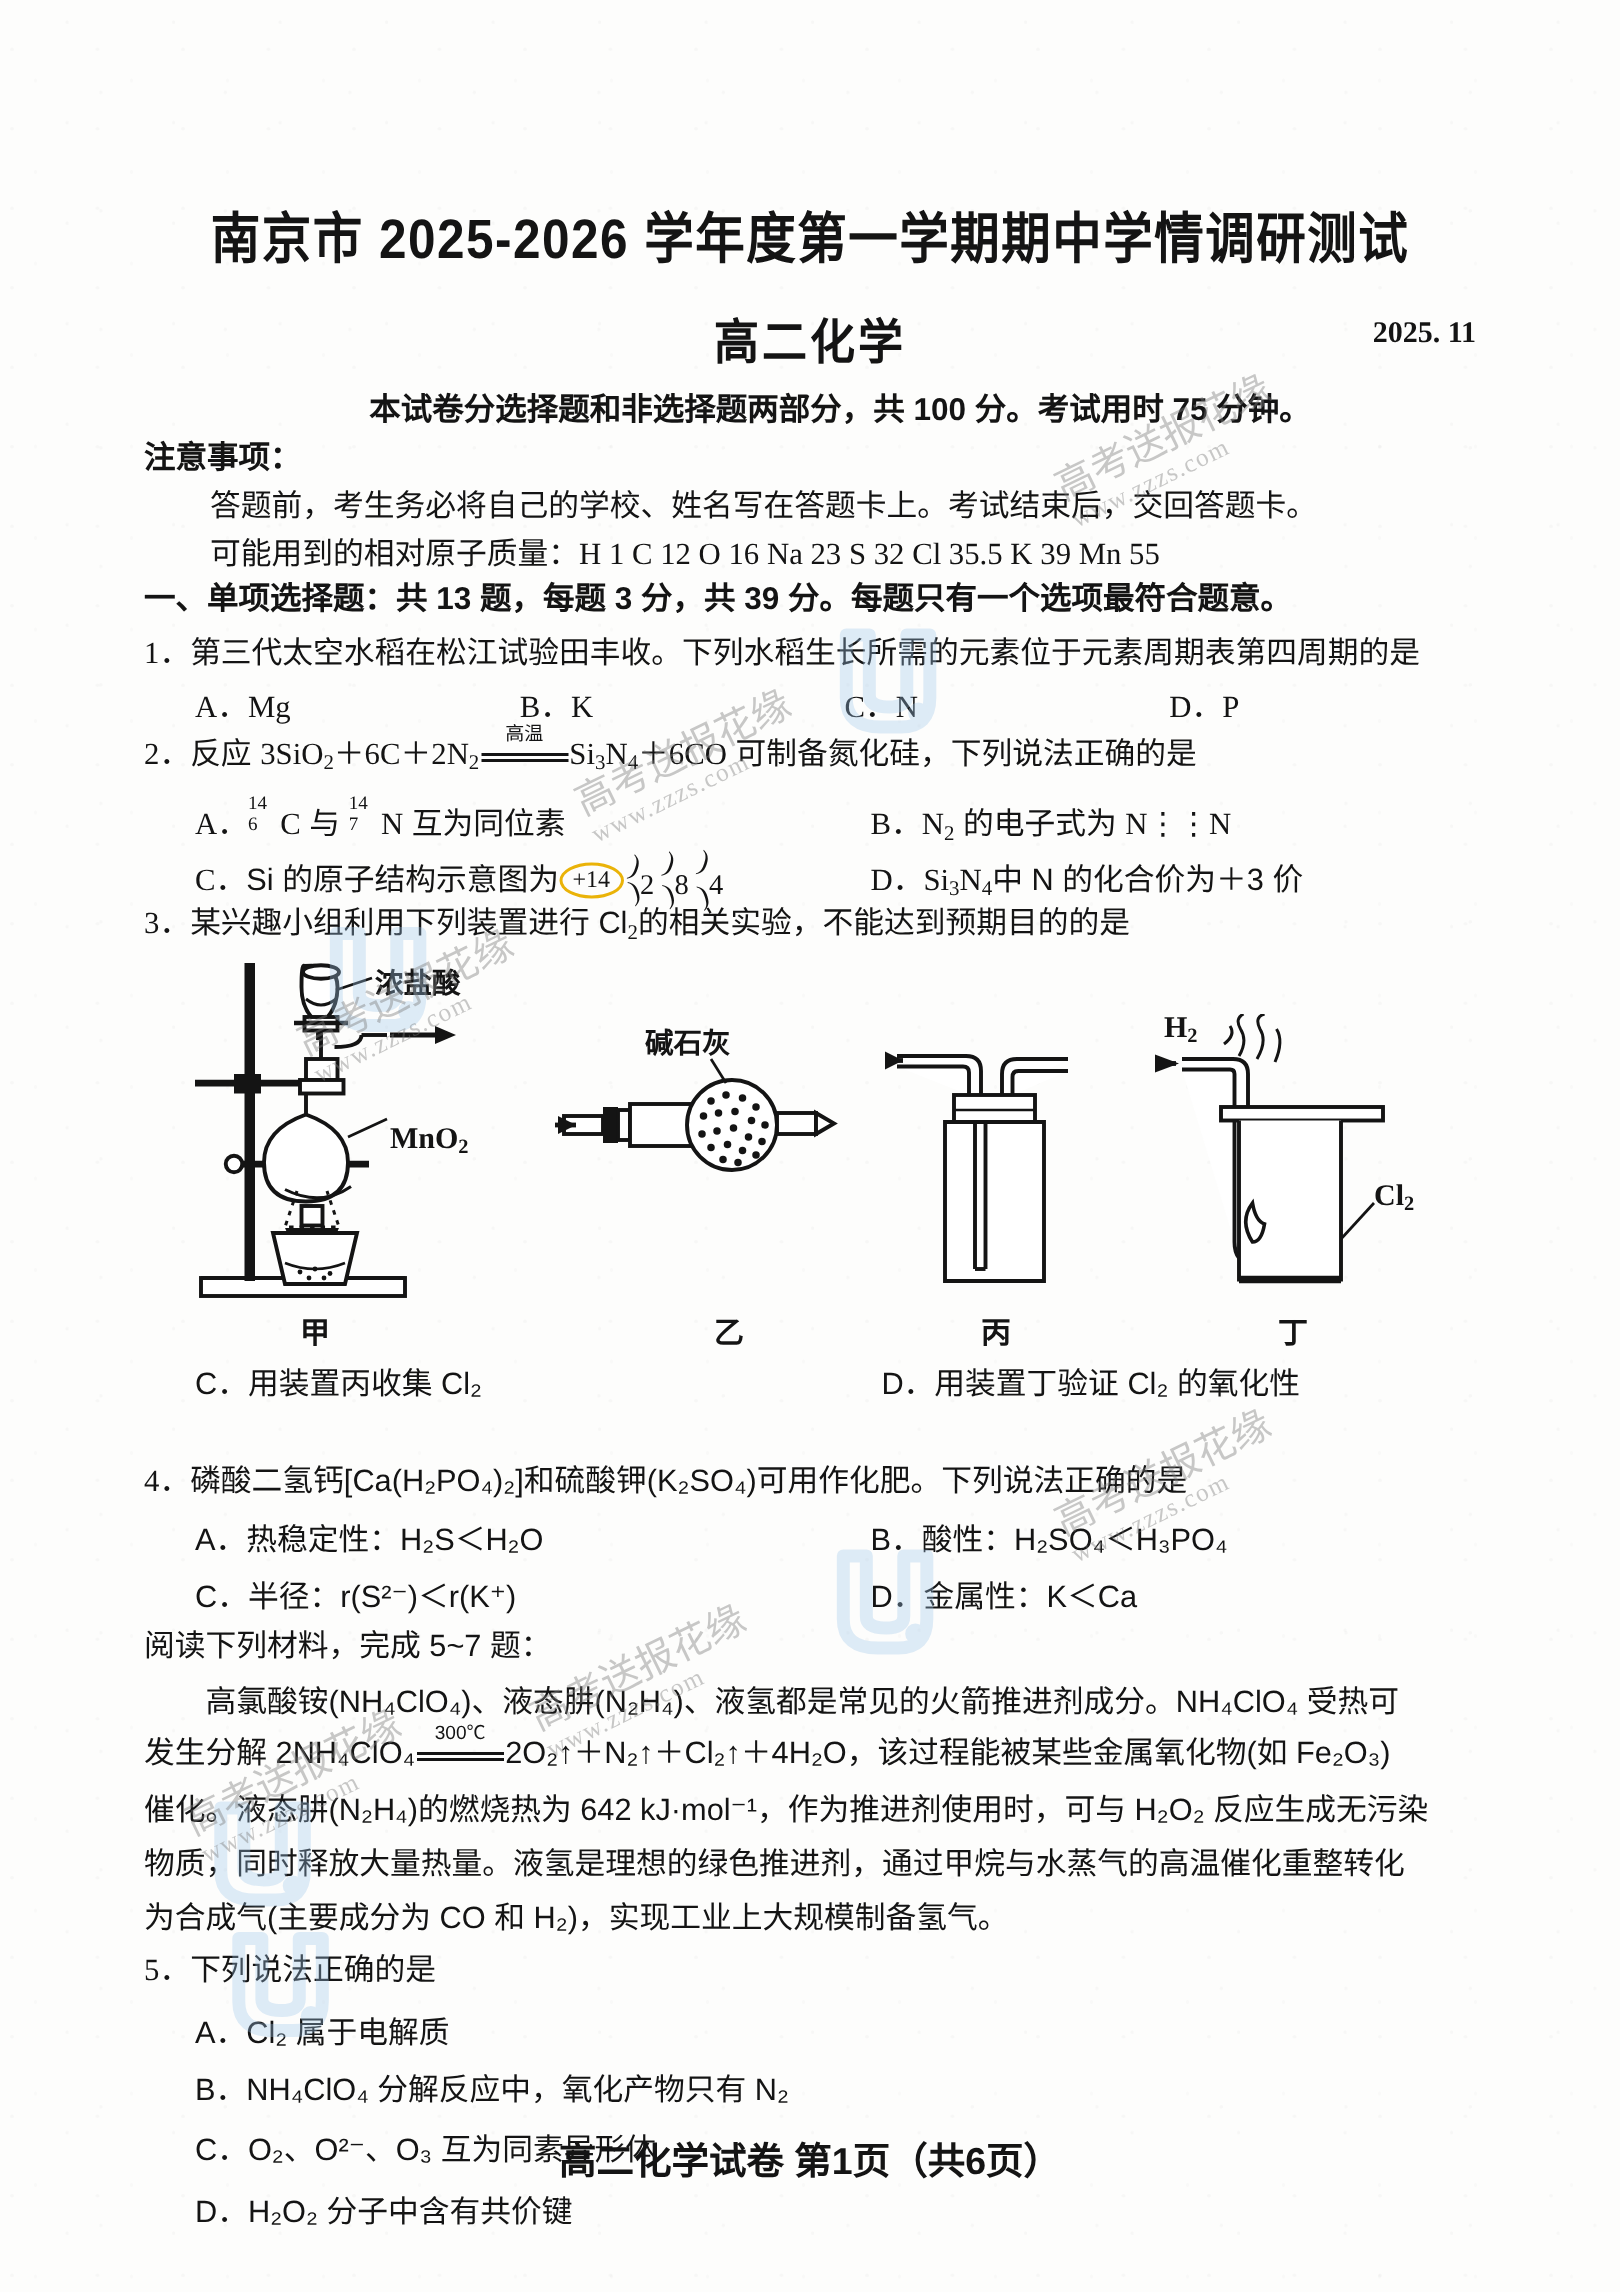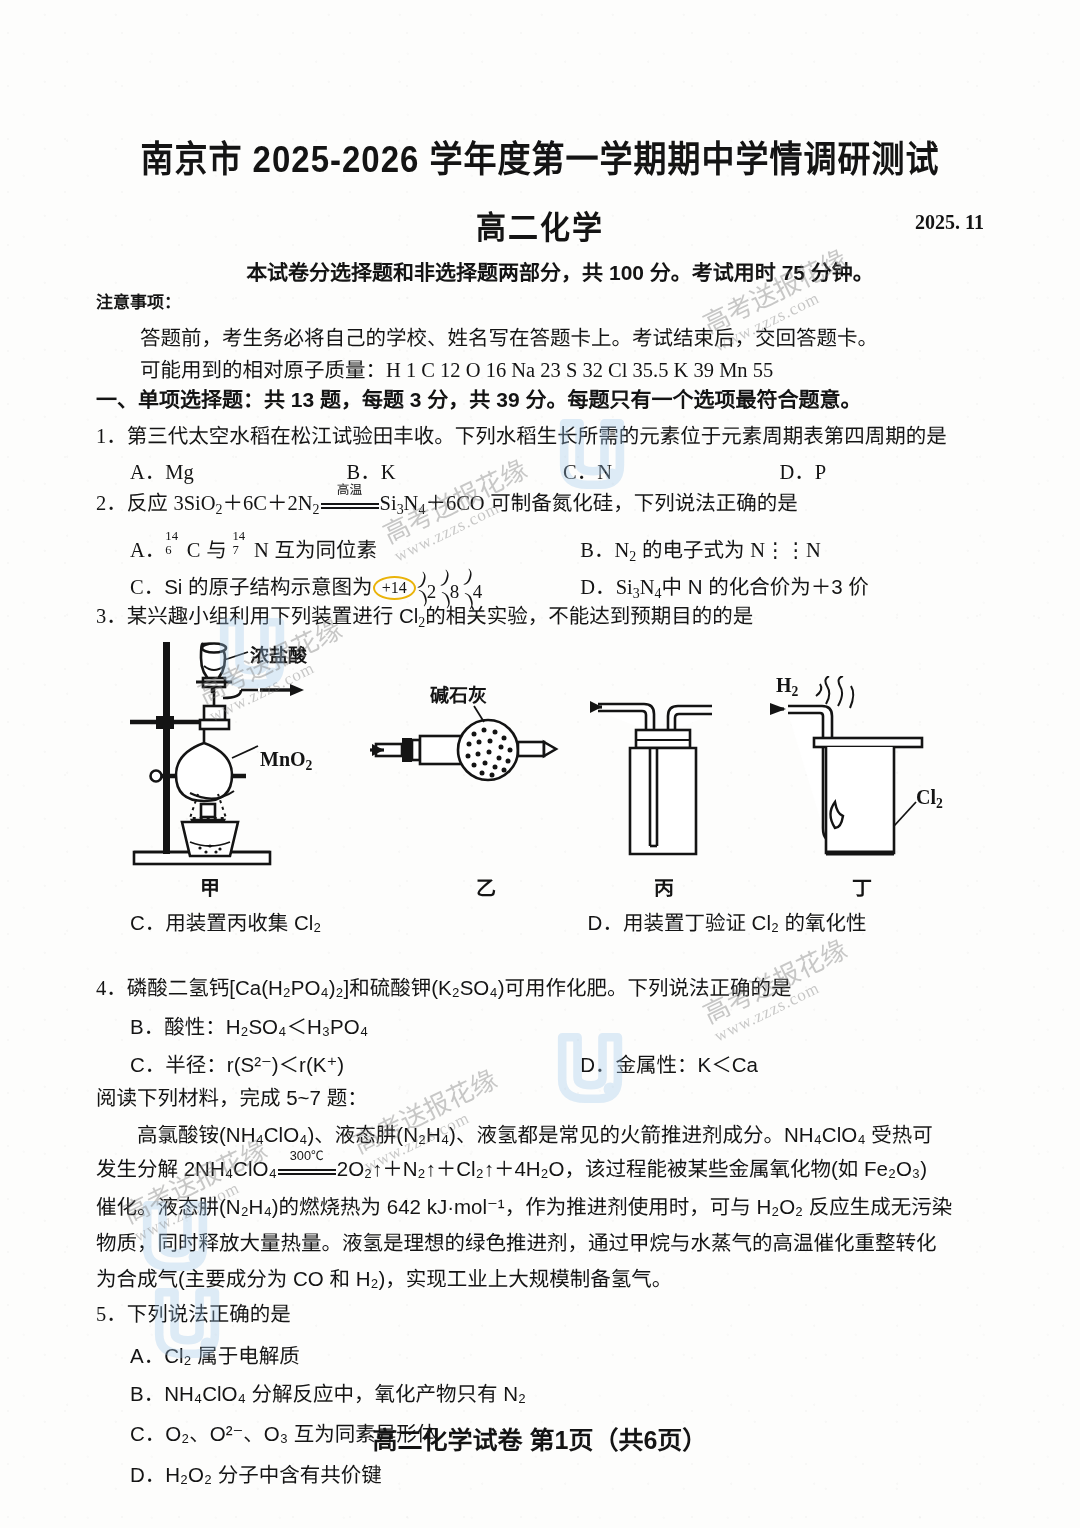--- a/index.html
+++ b/index.html
@@ -143,21 +143,21 @@
 
   <div class="doc-title">南京市 2025-2026 学年度第一学期期中学情调研测试</div>
 
   <div class="subject-row">
     <div class="subject">高二化学</div>
     <div class="exam-date">2025. 11</div>
   </div>
 
   <div class="scoreline">本试卷分选择题和非选择题两部分，共 100 分。考试用时 75 分钟。</div>
 
-  <div class="blk bold-sans" style="left:96px;top:290px;font-size:17px;text-align:right;">注意事项：</div>
+  <div class="blk bold-sans" style="left:96px;top:290px;font-size:21px;text-align:right;">注意事项：</div>
 
   <div class="blk han" style="left:140px;top:322px;font-size:20.5px;">答题前，考生务必将自己的学校、姓名写在答题卡上。考试结束后，交回答题卡。</div>
 
   <div class="blk" style="left:140px;top:354px;font-size:20.5px;">
     <span class="han">可能用到的相对原子质量：</span><span class="ser">H 1   C 12   O 16   Na 23   S 32   Cl 35.5    K 39    Mn 55</span>
   </div>
 
   <div class="blk bold-sans" style="left:96px;top:384px;font-size:21px;">一、单项选择题：共 13 题，每题 3 分，共 39 分。每题只有一个选项最符合题意。</div>
 
   <div class="blk" style="left:96px;top:420px;width:900px;">
@@ -399,20 +399,21 @@
       <div>C．用装置丙收集 Cl₂</div>
       <div>D．用装置丁验证 Cl₂ 的氧化性</div>
     </div>
   </div>
 
   <div class="blk" style="left:96px;top:972px;width:900px;">
     <div class="han">
       <span class="ser qnum">4．</span><span>磷酸二氢钙[Ca(H₂PO₄)₂]和硫酸钾(K₂SO₄)可用作化肥。下列说法正确的是</span>
     </div>
     <div class="opt-grid wide han" style="margin-top:7px;padding-left:34px;">
+      <div>A．热稳定性：H₂S＜H₂O</div>
       <div>B．酸性：H₂SO₄＜H₃PO₄</div>
     </div>
     <div class="opt-grid wide han" style="margin-top:7px;padding-left:34px;">
       <div>C．半径：r(S²⁻)＜r(K⁺)</div>
       <div>D．金属性：K＜Ca</div>
     </div>
   </div>
 
   <div class="blk han" style="left:96px;top:1082px;">阅读下列材料，完成 5~7 题：</div>
 

